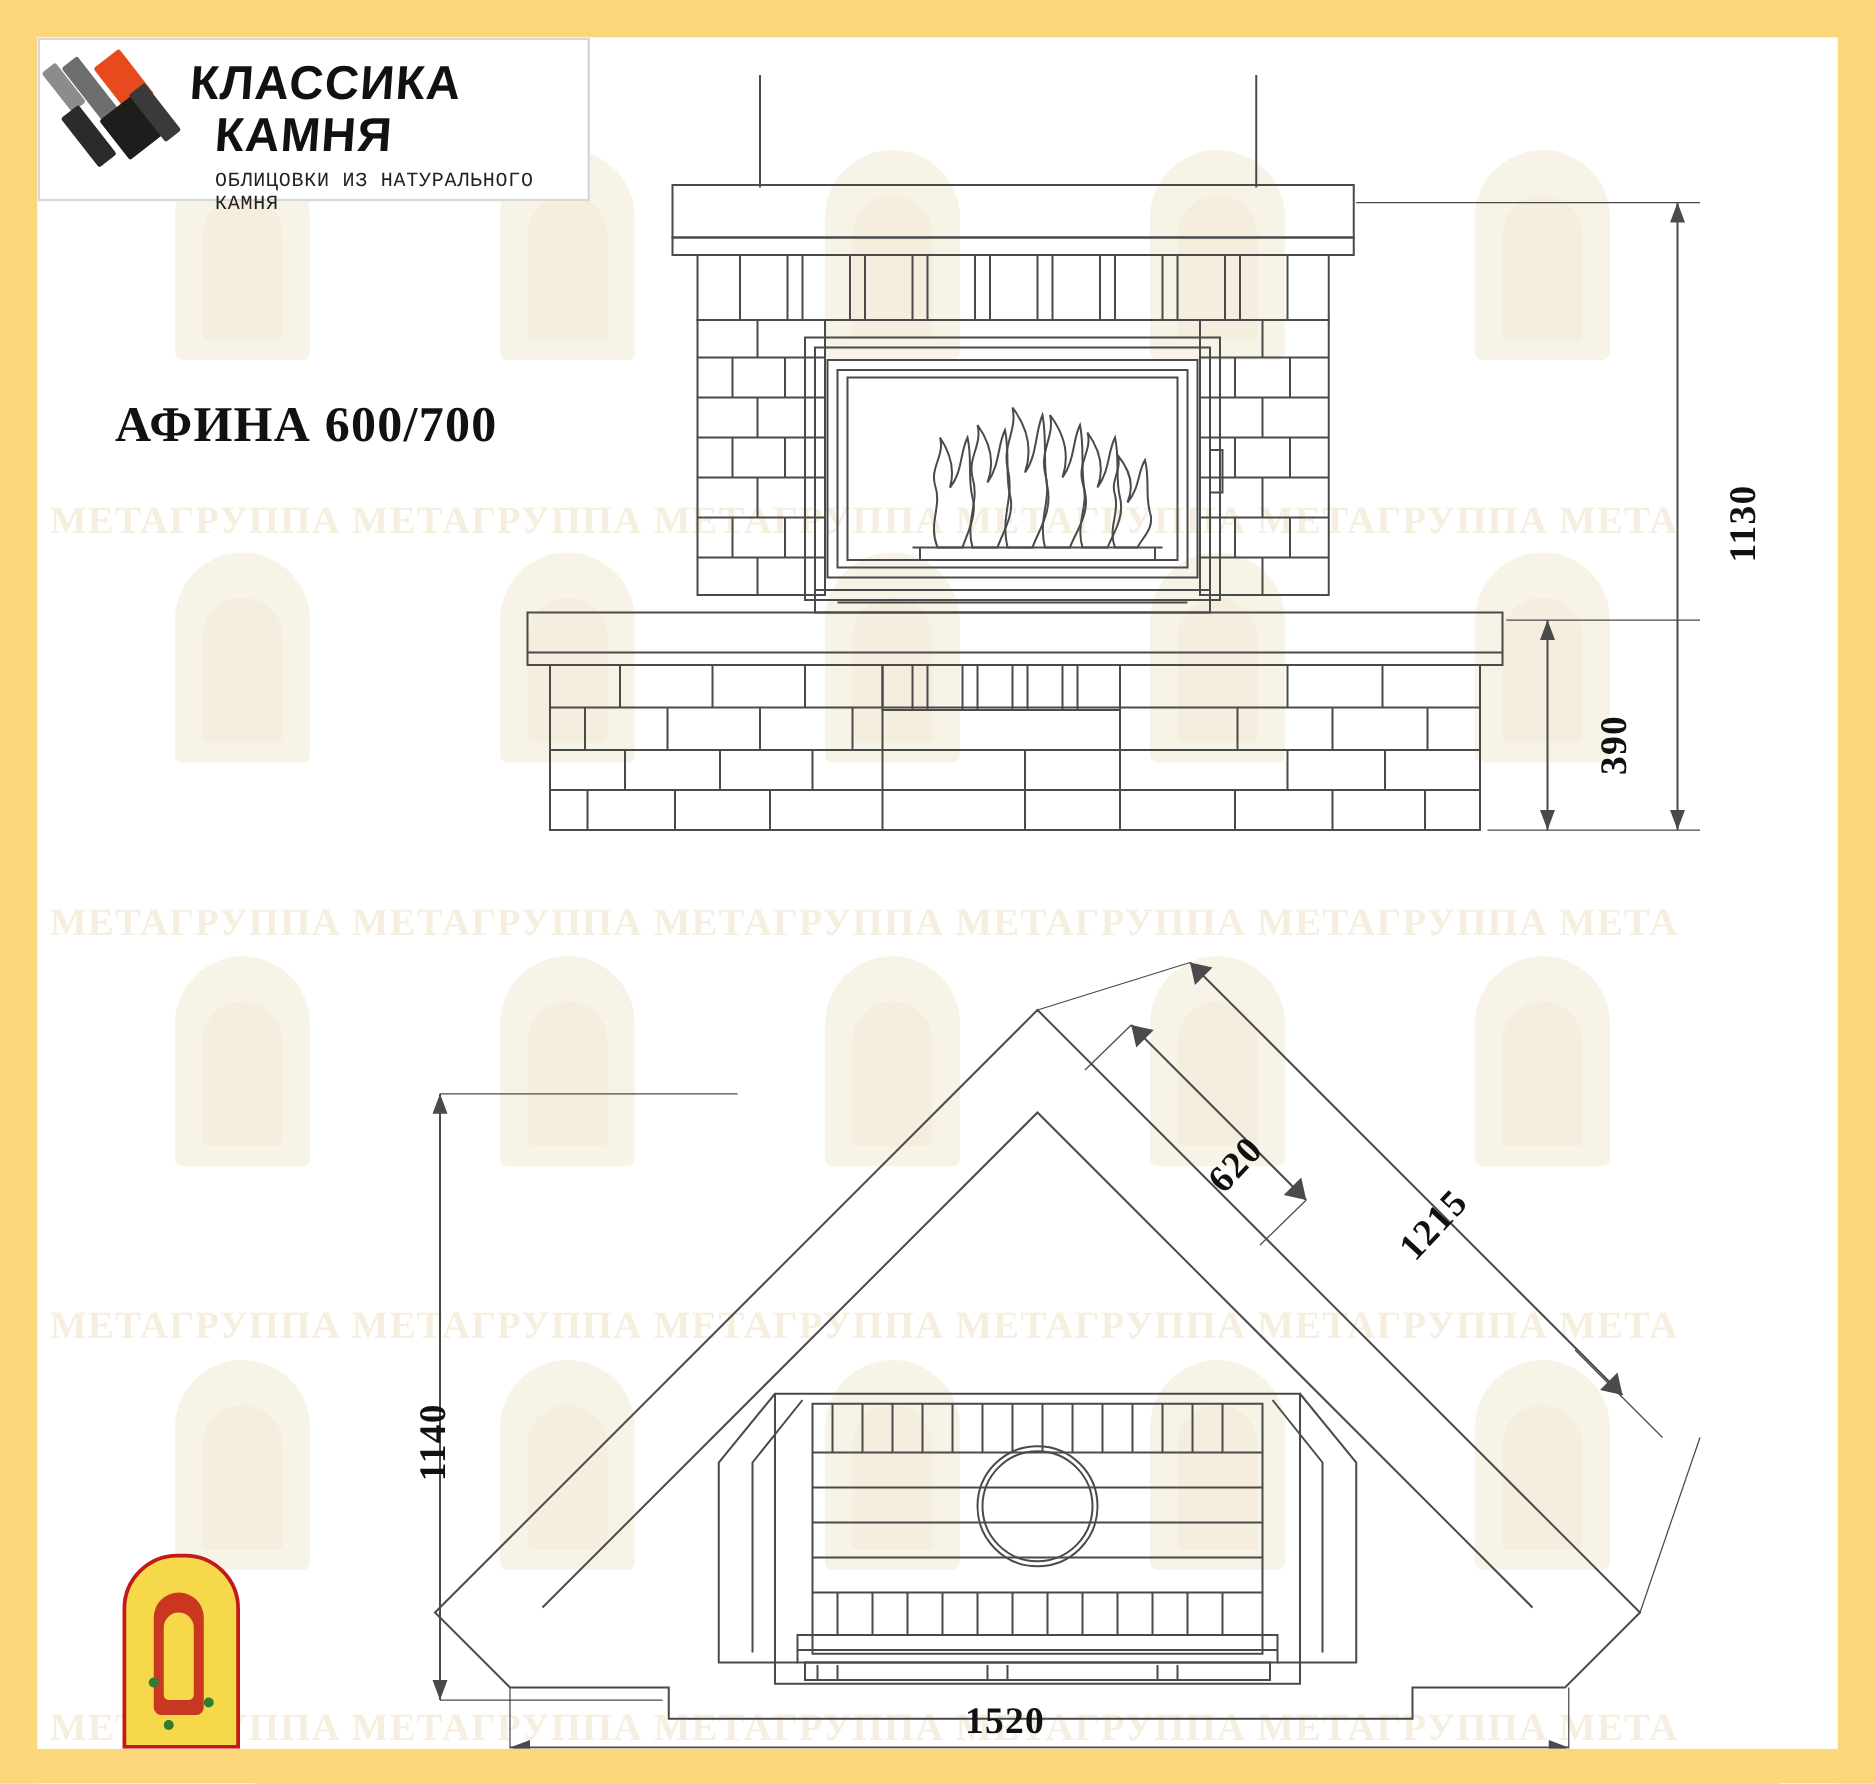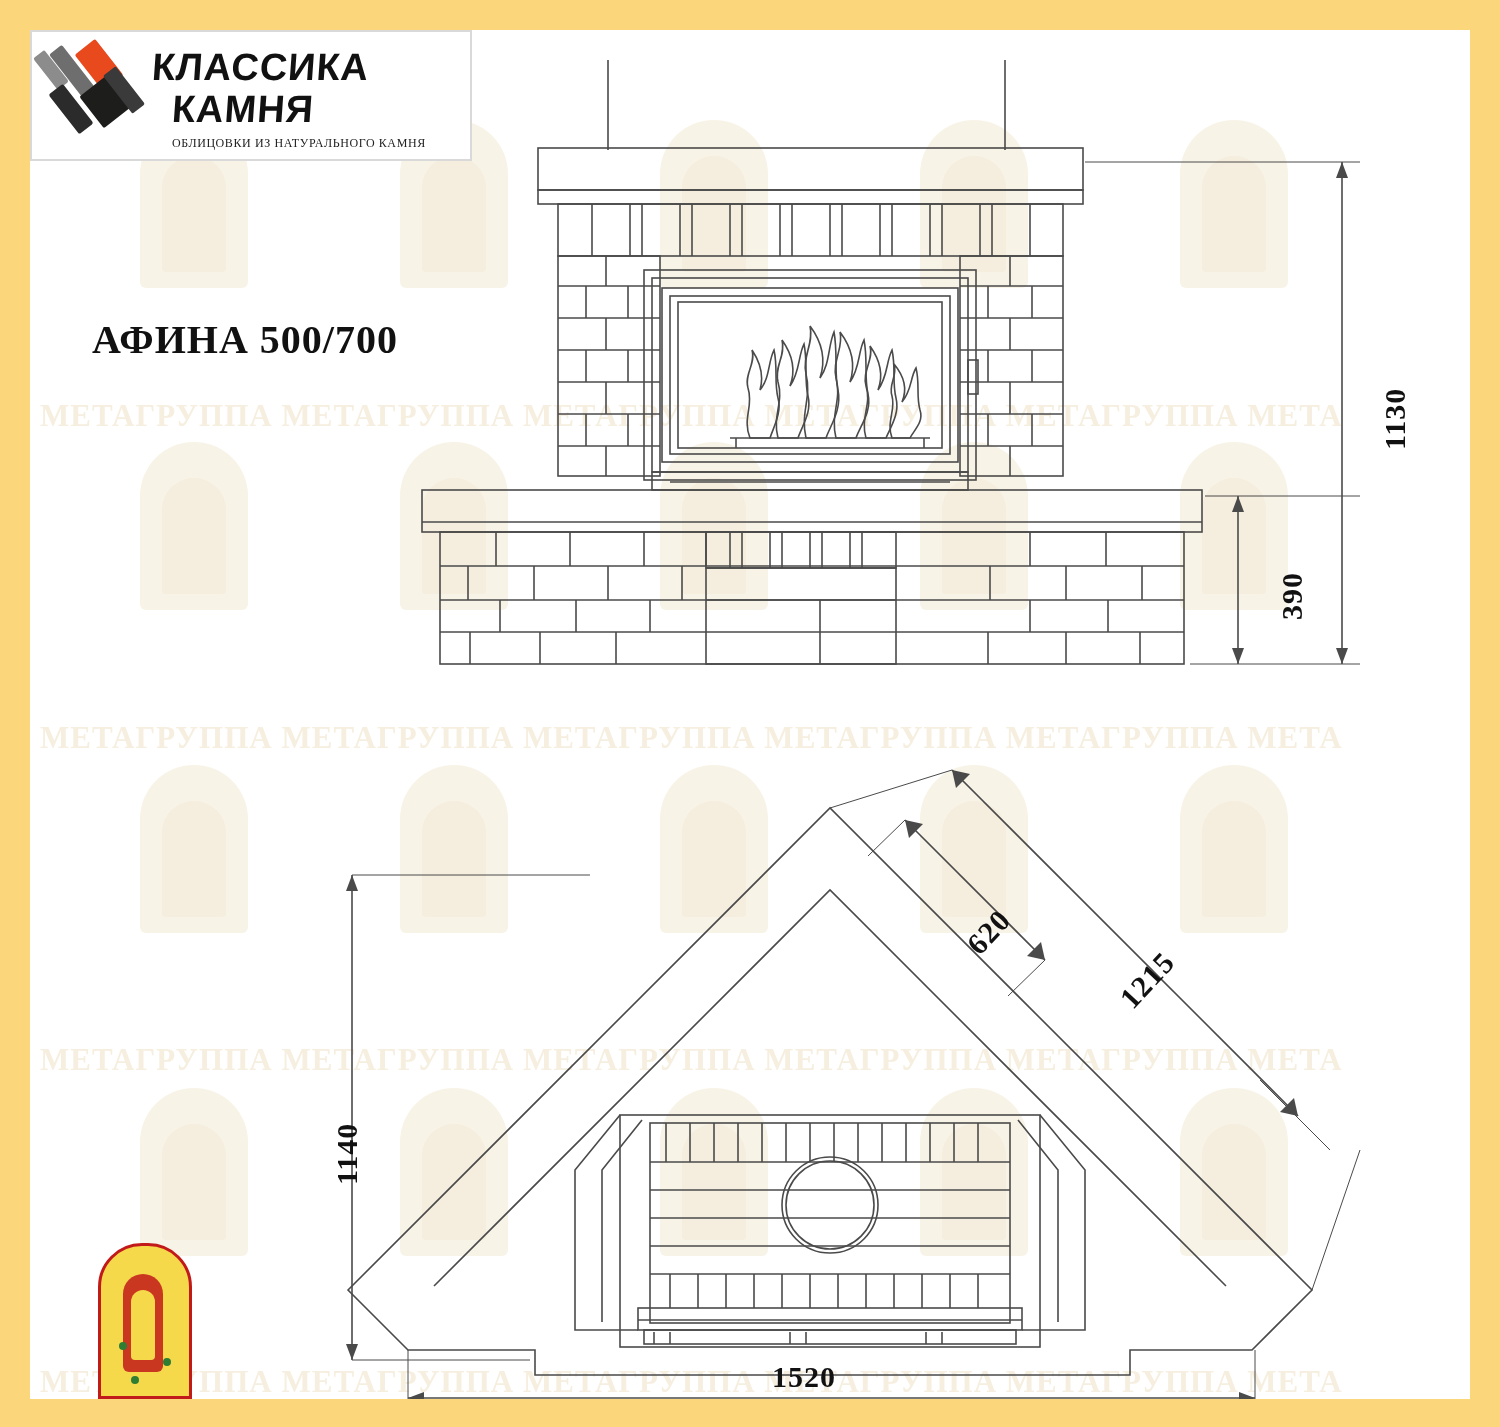--- a/index.html
+++ b/index.html
@@ -113,22 +113,22 @@
     font-family: "Liberation Sans", sans-serif;
     font-size: 38px;
     font-weight: bold;
     letter-spacing: 1px;
     color: #111;
     transform: skewX(-4deg);
   }
   .logo-sub {
     position: absolute;
     left: 140px; top: 104px;
-    font-family: Liberation Serif, serif;
-    font-size: 12px;
+    font-family: Liberation Mono, monospace;
+    font-size: 16px;
     letter-spacing: .6px;
     color: #222;
   }
 
   
   .model-title {
     position: absolute;
     left: 62px; top: 286px;
     font-family: "Liberation Serif", serif;
     font-size: 40px;
@@ -479,21 +479,21 @@
         <span class="bar b3"></span>
         <span class="bar b4"></span>
         <span class="bar b5"></span>
         <span class="bar b6"></span>
       </div>
       <div class="logo-text-1">КЛАССИКА</div>
       <div class="logo-text-2">КАМНЯ</div>
       <div class="logo-sub">ОБЛИЦОВКИ ИЗ НАТУРАЛЬНОГО КАМНЯ</div>
     </div>
 
-    <div class="model-title">АФИНА 500/700</div>
+    <div class="model-title">АФИНА 600/700</div>
 
     <div class="dim vert" style="left:1348px; top:420px;">1130</div>
     <div class="dim vert" style="left:1245px; top:590px;">390</div>
     <div class="dim vert" style="left:300px; top:1155px;">1140</div>
     <div class="dim" style="left:742px; top:1330px;">1520</div>
     <div class="dim rot-diag" style="left:930px; top:908px;">620</div>
     <div class="dim rot-diag" style="left:1083px; top:962px;">1215</div>
 
     <div class="emblem">
       <div class="fig"></div>

